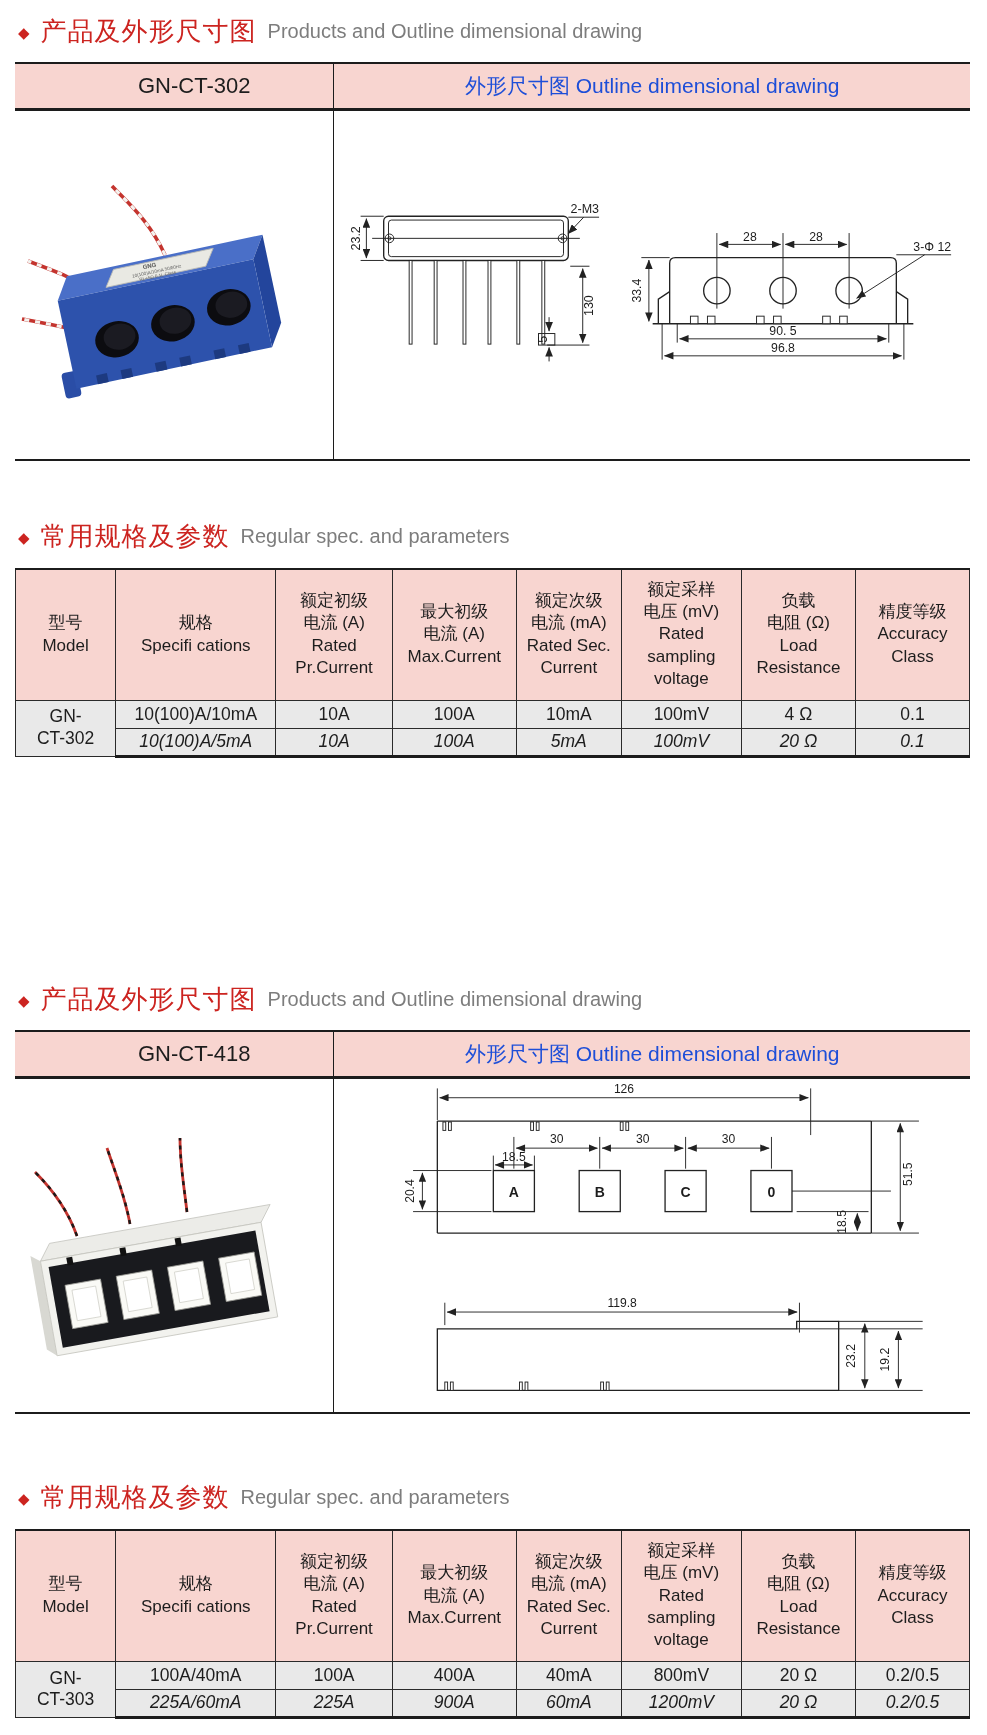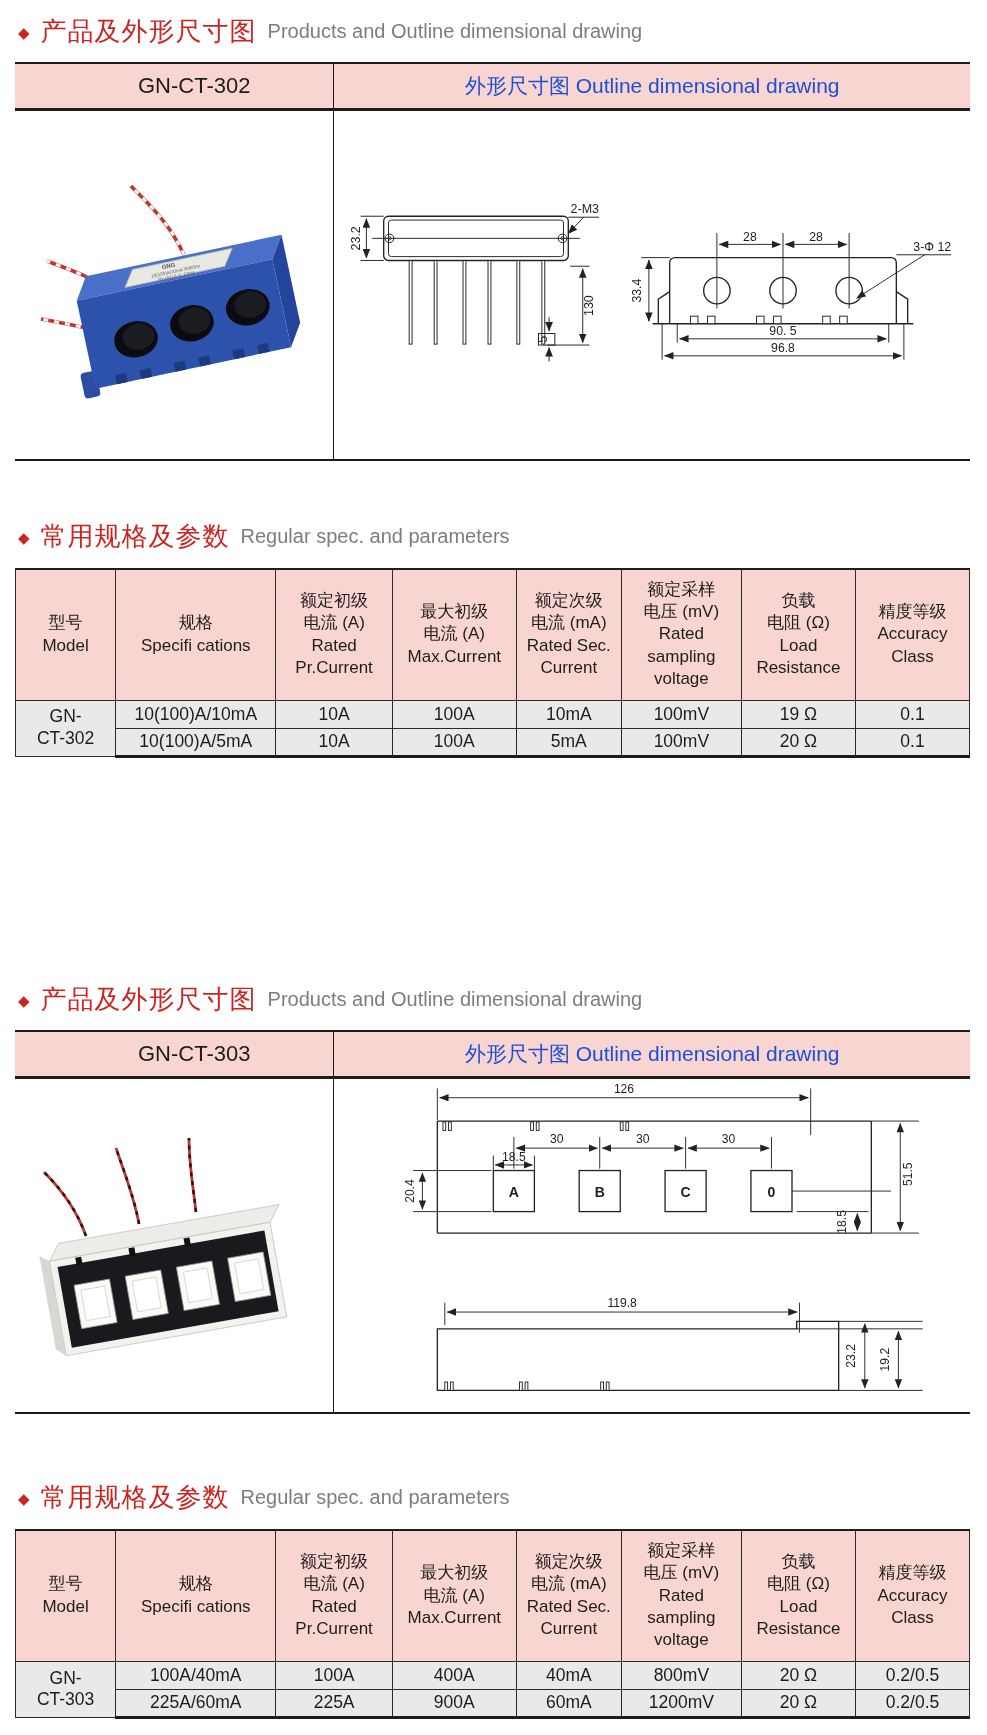--- a/index.html
+++ b/index.html
@@ -21,21 +21,21 @@
   .outline-table { width: 100%; border-collapse: collapse; margin-top: 13px; table-layout: fixed; }
   .outline-table th {
     background: var(--pink);
     border-top: 2px solid var(--border);
     border-bottom: 3px solid var(--border);
     font-weight: normal; padding: 8px 0; text-align: center;
   }
   .outline-table th:first-child, .outline-table td:first-child { border-right: 1.5px solid var(--border); }
   .outline-table th.model-name { font-size: 22px; color: #1d1d1d; padding-left: 40px; }
   .outline-table th.outline-title { font-size: 21px; color: #1d4ed8; }
-  .outline-table td { border-bottom: 2.5px solid var(--border); vertical-align: middle; text-align: center; padding: 0; }
+  .outline-table td { border-bottom: 2.5px solid var(--border); vertical-align: middle; text-align: left; padding: 0; }
   .photo-cell { height: 100%; }
   .drawings-row { display: flex; align-items: center; justify-content: center; gap: 12px; }
   .drawings-col { display: flex; flex-direction: column; align-items: center; justify-content: center; gap: 6px; }
   .body-302 td { height: 350px; }
   .body-303 td { height: 265px; margin-top: 48px; }
 
   
   .spec-table { width: 100%; border-collapse: collapse; margin-top: 14px; table-layout: fixed; }
   .spec-table th {
     background: var(--pink);
@@ -44,21 +44,21 @@
     font-weight: normal; font-size: 17px; line-height: 1.32;
     white-space: pre-line; text-align: center; vertical-align: middle;
     padding: 9px 2px; color: #1d1d1d;
   }
   .spec-table td {
     background: var(--row_gray);
     border: 1px solid #2a2a2a;
     font-size: 17.5px; text-align: center; vertical-align: middle;
     height: 28px; padding: 1px 2px; white-space: pre-line; color: #1d1d1d;
   }
-  .spec-table tbody tr:last-child td { border-bottom: 3px solid var(--border); }
+  .spec-table tbody tr:last-child td { border-bottom: 3px solid var(--border); font-style: italic; }
   .spec-table td.model-cell { line-height: 1.25; }
 
   .mt-specs1 { margin-top: 58px; }
   .mt-products2 { margin-top: 224px; }
   .mt-specs2 { margin-top: 66px; }
 
   
   svg text { font-family: "Liberation Sans", "DejaVu Sans", sans-serif; }
   .dl { stroke: #222; stroke-width: 1; fill: none; }
   .ol { stroke: #222; stroke-width: 1.4; fill: none; }
@@ -281,21 +281,21 @@
     </thead>
     <tbody>
       <tr>
         <td rowspan="2" class="model-cell">GN-
 CT-302</td>
         <td>10(100)A/10mA</td>
         <td>10A</td>
         <td>100A</td>
         <td>10mA</td>
         <td>100mV</td>
-        <td>19 Ω</td>
+        <td>4 Ω</td>
         <td>0.1</td>
       </tr>
       <tr>
         <td>10(100)A/5mA</td>
         <td>10A</td>
         <td>100A</td>
         <td>5mA</td>
         <td>100mV</td>
         <td>20 Ω</td>
         <td>0.1</td>
@@ -309,21 +309,21 @@
     <span class="sec-en">Products and Outline dimensional drawing</span>
   </div>
 
   <table class="outline-table">
     <colgroup>
         <col style="width:33.4%">
         <col style="width:66.6%">
       </colgroup>
     <thead>
       <tr>
-        <th class="model-name">GN-CT-303</th>
+        <th class="model-name">GN-CT-418</th>
         <th class="outline-title">外形尺寸图 Outline dimensional drawing</th>
       </tr>
     </thead>
     <tbody>
       <tr class="body-303">
         <td class="photo-cell">
           
           <svg width="300" height="250" viewBox="0 0 300 250">
             <path d="M62,118 C52,90 36,70 20,54" stroke="#c4342e" stroke-width="2.8" fill="none"></path>
             <path d="M62,118 C52,90 36,70 20,54" stroke="#1a1a1a" stroke-width="2.4" fill="none" stroke-dasharray="4 5"></path>

